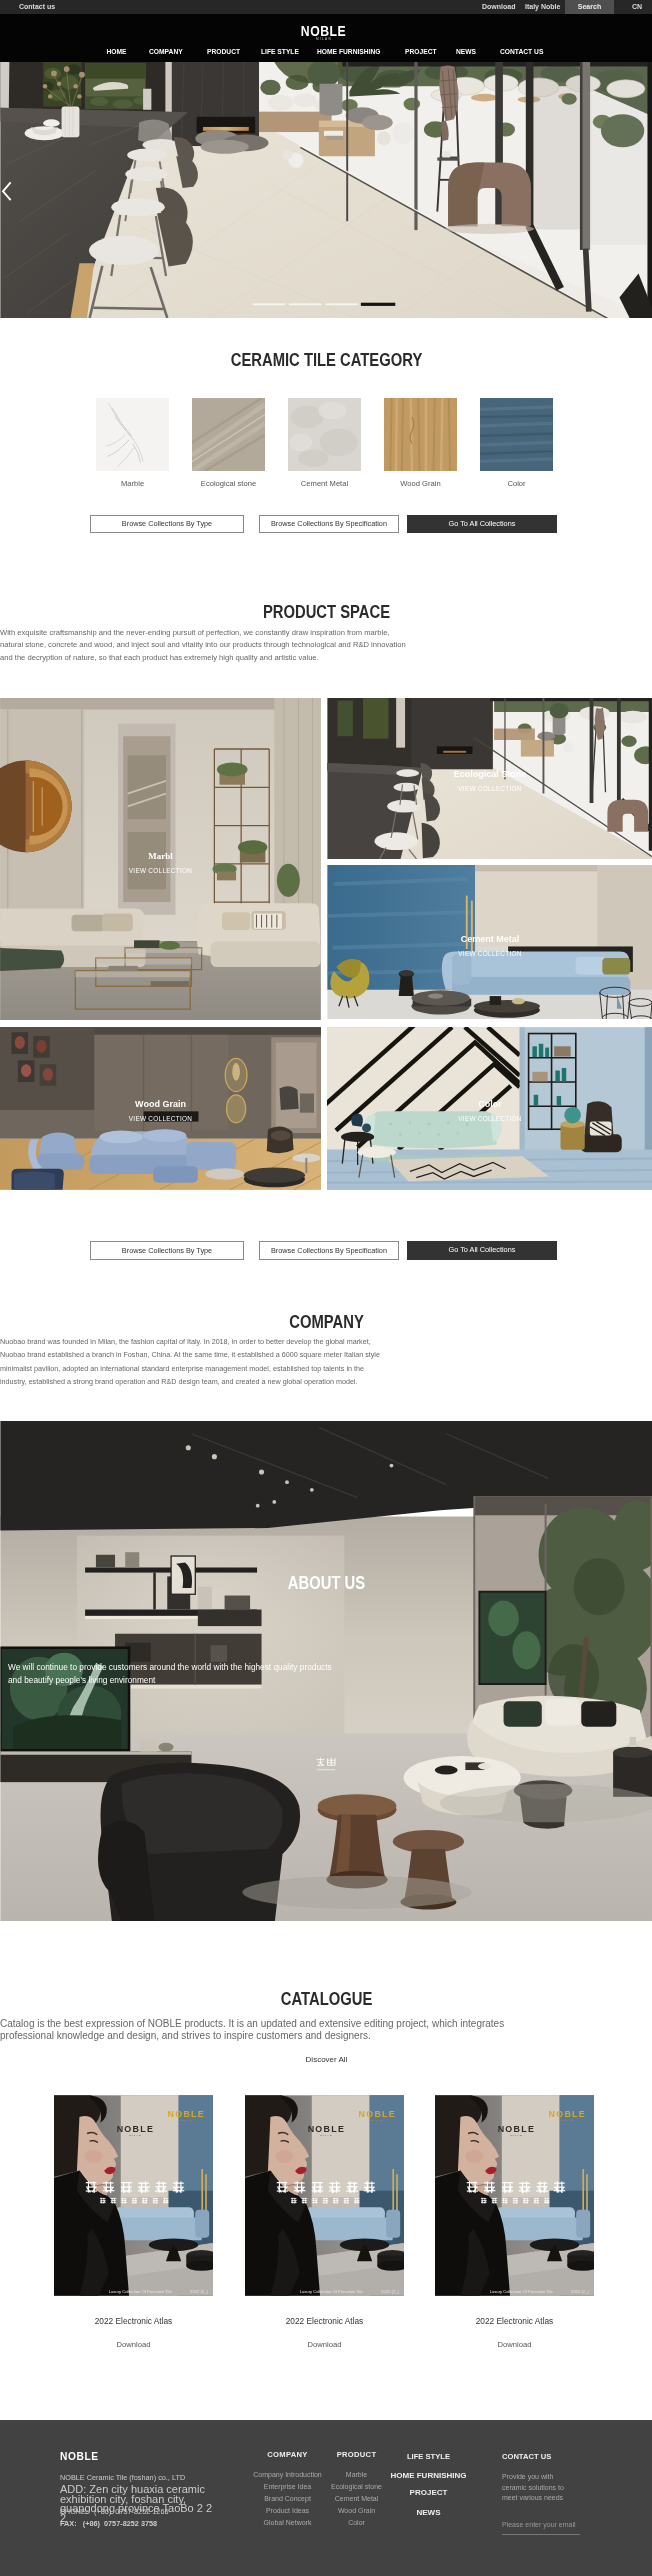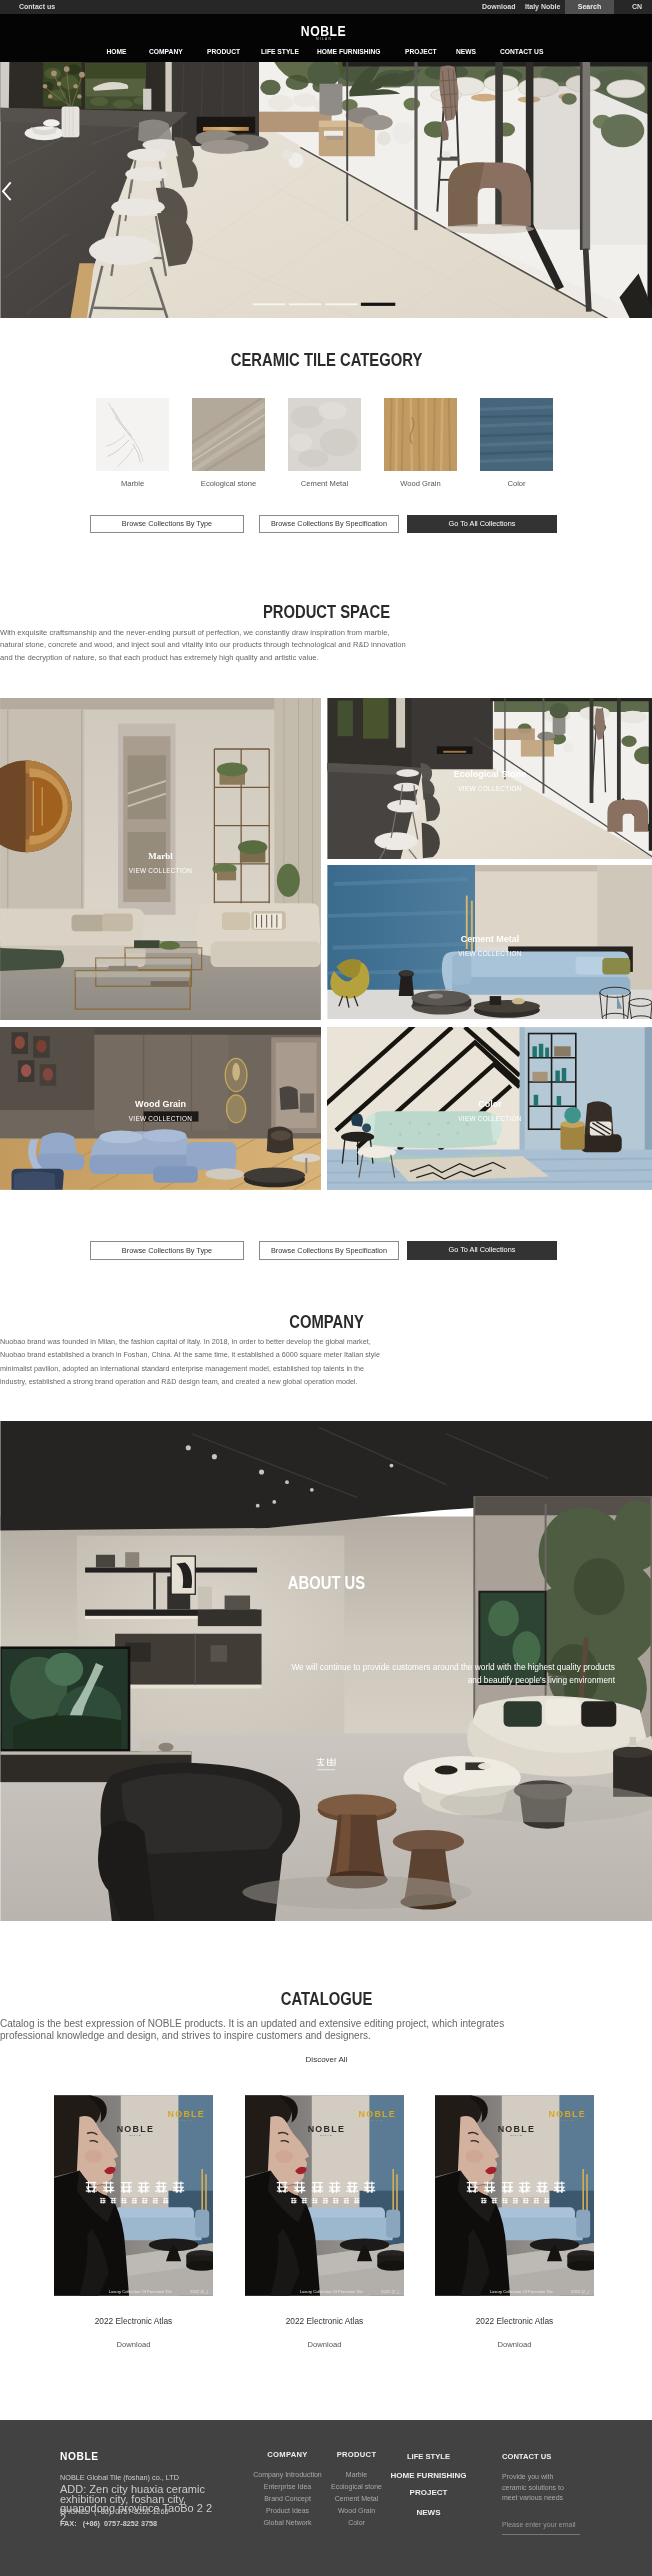--- a/index.html
+++ b/index.html
@@ -1090,21 +1090,21 @@
       <path d="M190,570 q64,-26 164,-12 q76,12 88,52 q6,36 -22,62 l-186,8 q-44,-34 -44,-110 z" fill="#2e2c2a"></path>
       <path d="M160,640 q-18,70 12,100 l18,45 l52,0 l-16,-140 q-30,-32 -66,-5 z" fill="#1d1b1a"></path>
     </g>
 
     <ellipse cx="560" cy="740" rx="180" ry="26" fill="#a8a49c" opacity="0.5"></ellipse>
     <ellipse cx="860" cy="600" rx="170" ry="30" fill="#b2aea6" opacity="0.4"></ellipse>
   </svg></div>
 
   <div class="abs h2" style="left:0;top:1572px;width:653px;color:#fff;">ABOUT US</div>
 
-  <div class="abs" style="left:17px;top:1661px;width:598px;text-align:right;color:#fff;font-size:8.3px;line-height:13.4px;">We will continue to provide customers around the world with the highest quality products<br>and beautify people's living environment</div>
+  <div class="abs" style="left:8px;top:1661px;width:598px;text-align:left;color:#fff;font-size:8.3px;line-height:13.4px;">We will continue to provide customers around the world with the highest quality products<br>and beautify people's living environment</div>
 
   <div class="abs" style="left:316px;top:1757px;width:20.4px;height:14px;">
     <svg width="20.4" height="14" viewBox="0 0 32 22">
       <g stroke="#fff" stroke-width="1.3" fill="none">
         <line x1="1" y1="4" x2="13" y2="4"></line>
           <line x1="7" y1="1" x2="7" y2="9"></line>
         <path d="M3,7 L12,13 M11,6 L4,13"></path>
           <line x1="2" y1="13" x2="13" y2="13"></line>
         <line x1="18" y1="2" x2="18" y2="13"></line>
           <line x1="24" y1="1" x2="24" y2="13"></line>
@@ -1617,21 +1617,21 @@
   </svg></div>
 
   <div class="abs" style="left:435px;top:2316px;width:159px;text-align:center;font-size:8.3px;color:#333;">2022 Electronic Atlas</div>
 
   <div class="abs" style="left:435px;top:2340px;width:159px;text-align:center;font-size:7.6px;color:#555;">Download</div>
 
   <div class="abs" style="left:0;top:2420px;width:653px;height:156px;background:#424242;"></div>
 
   <div class="abs" style="left:60px;top:2451px;color:#fff;font-size:10.2px;font-weight:bold;letter-spacing:0.6px;">NOBLE</div>
 
-  <div class="abs" style="left:60px;top:2473px;color:#ccc;font-size:7.3px;">NOBLE Global Tile (foshan) co., LTD</div>
+  <div class="abs" style="left:60px;top:2473px;color:#ccc;font-size:7.3px;">NOBLE Ceramic Tile (foshan) co., LTD</div>
 
   <div class="abs" style="left:60px;top:2485px;width:159px;color:#ccc;font-size:11px;line-height:9.6px;">ADD:  Zen city huaxia ceramic exhibition city, foshan city, guangdong province TaoBo 2 2 2</div>
 
   <div class="abs" style="left:60px;top:2507px;color:#ccc;font-size:7.3px;">PHONE:&nbsp;&nbsp;&nbsp;(+86)&nbsp;&nbsp;0757-8252 1266</div>
 
   <div class="abs" style="left:60px;top:2519px;color:#ccc;font-size:7.3px;font-weight:bold;">FAX:&nbsp;&nbsp;&nbsp;(+86)&nbsp;&nbsp;0757-8252 3758</div>
 
   <div class="abs" style="left:239px;top:2450px;width:97px;text-align:center;">
     <div style="color:#eee;font-size:7.6px;font-weight:bold;letter-spacing:0.3px;">COMPANY</div>
     <div style="color:#aaa;font-size:7px;margin-top:10.2px;line-height:12px;">Company Introduction<br>Enterprise Idea<br>Brand Concept<br>Product Ideas<br>Global Network</div>

